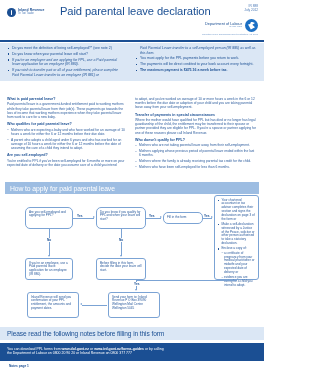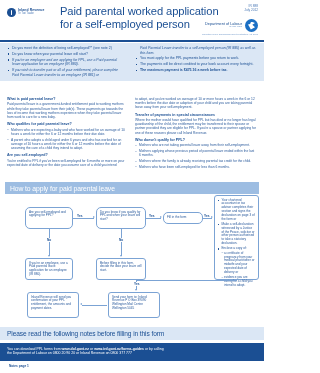--- a/index.html
+++ b/index.html
@@ -413,22 +413,21 @@
   <div class="header">
     <div class="ir-logo">
       <div class="ir-mark"></div>
       <div class="ir-words">
         <div class="l1">Inland Revenue</div>
         <div class="l2">Te Tari Taake</div>
       </div>
     </div>
 
     <div class="title-block">
-      <div class="title-line">Paid parental worked application</div>
-      <div class="title-line">for a self-employed person</div>
+      <div class="title-line">Paid parental leave declaration</div>
     </div>
 
     <div class="formcode">
       <div>IR 888</div>
       <div>July 2012</div>
     </div>
 
     <div class="dol">
       <div class="dol-text">
         <div class="d1">Department of Labour</div>

